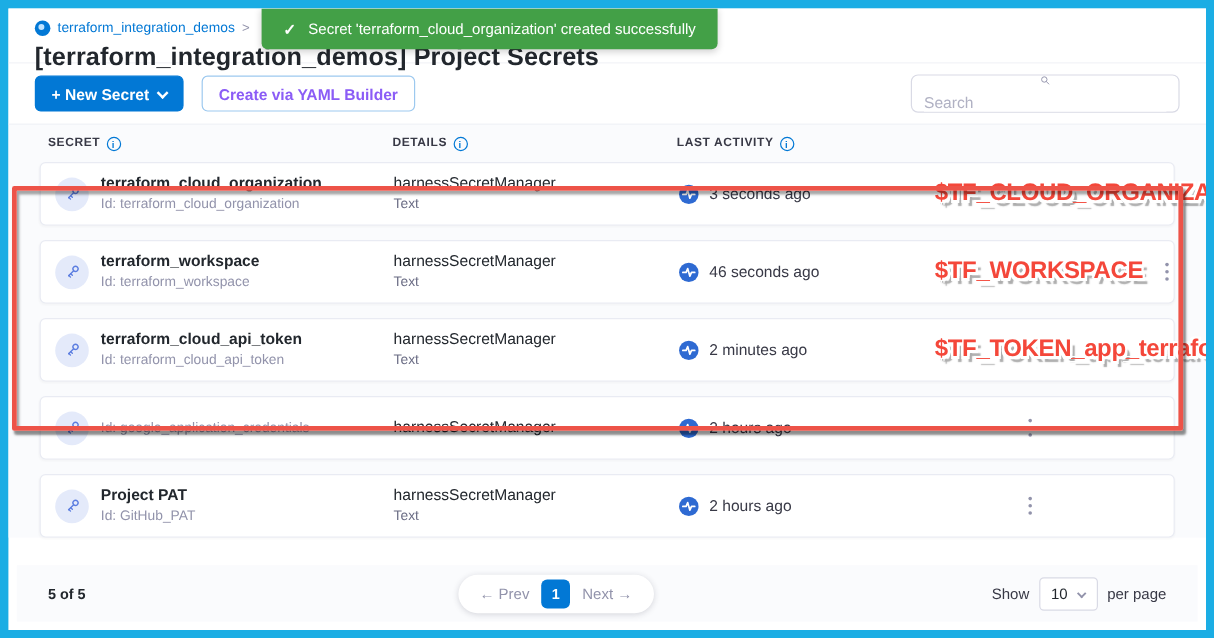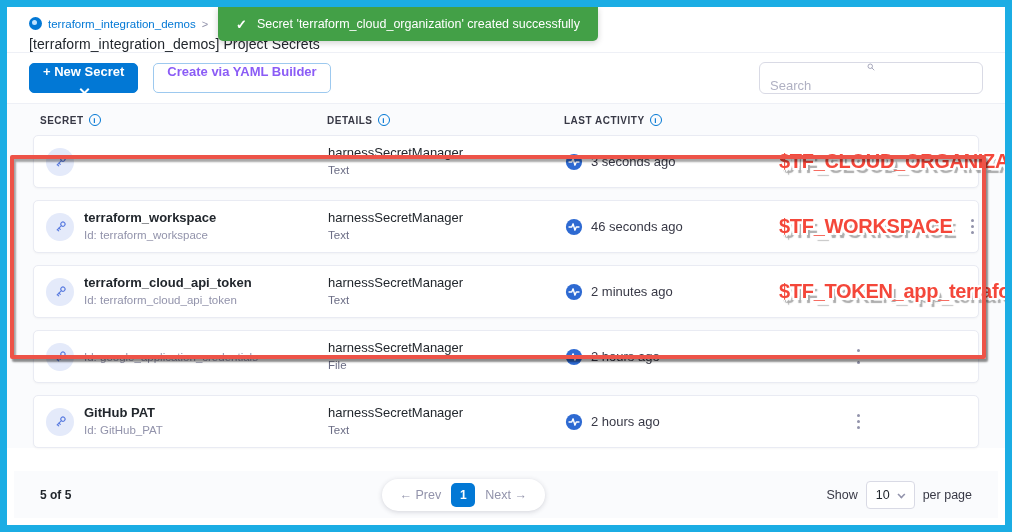--- a/index.html
+++ b/index.html
@@ -12,49 +12,49 @@
     overflow:hidden;
   }
 
   
   .header { padding:10px 28px 0 22px; background:#fff; height:46px; border-bottom:1px solid #eef0f6; }
   .breadcrumb { display:flex; align-items:center; gap:6px; font-size:11.5px; }
   .crumb-icon { width:13px; height:13px; border-radius:50%; background:#0278d5; position:relative; flex:0 0 auto; }
   .crumb-icon::after { content:""; position:absolute; left:3px; top:3px; width:5px; height:5px; border-radius:50%; background:#bfe3ff; }
   .crumb-link { color:#0278d5; font-weight:500; cursor:pointer; }
   .crumb-sep { color:#9293ab; font-size:11px; }
-  .page-title { margin-top:6px; font-size:14px; font-weight:normal; color:#22272d; letter-spacing:.1px; }
+  .page-title { margin-top:6px; font-size:21px; font-weight:bold; color:#22272d; letter-spacing:.1px; }
 
   
   .toast {
     position:absolute; left:211px; top:0; height:34px;
     background:#43a047; color:#ffffff;
     display:flex; align-items:center; gap:10px;
     padding:0 18px; border-radius:0 0 5px 5px;
     font-size:12.5px; z-index:40;
     box-shadow:0 2px 6px rgba(0,0,0,.18);
   }
   .toast .check { font-size:13px; font-weight:bold; }
 
   
   .toolbar { height:51px; display:flex; align-items:center; padding:0 22px; background:#fff; border-bottom:1px solid #eef0f6; }
-  .btn { height:30px; display:inline-flex; align-items:center; gap:7px; border-radius:5px; font-size:13px; font-weight:bold; padding:0 13px; cursor:pointer;flex-direction:column; }
+  .btn { height:30px; display:inline-flex; align-items:center; gap:7px; border-radius:5px; font-size:13px; font-weight:bold; padding:0 13px; cursor:pointer; }
   .btn-primary { background:#0278d5; color:#fff; border:1px solid #0278d5; }
   .btn-outline { background:#fff; color:#8b5cf6; border:1px solid #9dc9ef; margin-left:15px; }
   .chev { width:8px; height:8px; display:inline-block; position:relative; }
   .chev::after { content:""; position:absolute; left:1px; top:0; width:5px; height:5px; border-right:2px solid currentColor; border-bottom:2px solid currentColor; transform:rotate(45deg); }
   .spacer { flex:1; }
   .search-box { width:224px; height:32px; border:1px solid #d9dae5; border-radius:6px; display:flex; align-items:center; gap:7px; padding:0 10px; background:#fff;flex-direction:column; }
   .search-box input { border:none; outline:none; font-size:13px; color:#22272d; width:100%; font-family:inherit; }
   .search-box input::placeholder { color:#b0b1c3; }
 
   
   .main { background:#fafbfd; height:auto; padding-top:0; }
   .thead { display:grid; grid-template-columns:287px 237px auto; padding:10px 0 9px 7px; margin:0 26px; }
-  .th { font-size:10px; font-weight:bold; color:#383946; letter-spacing:.5px; display:flex; align-items:center; gap:5px; }
+  .th { font-size:10px; font-weight:bold; color:#383946; letter-spacing:.5px; display:flex; align-items:flex-start; gap:5px; }
   .info-i { width:12px; height:12px; border-radius:50%; border:1px solid #0278d5; color:#0278d5; font-size:8px; font-weight:bold; display:inline-flex; align-items:center; justify-content:center; font-style:normal; cursor:pointer; }
 
   .rows { margin:0 26px; }
   .row-card {
     background:#fff; border:1px solid #e9ebf3; border-radius:5px;
     height:53px; margin-bottom:12px;
     display:grid; grid-template-columns:282px 237px 214px 1fr 40px;
     align-items:center; padding-left:12px; cursor:pointer;
     box-shadow:0 1px 2px rgba(40,41,61,.04);
   }
@@ -154,20 +154,24 @@
       <span class="key-badge">
         <svg width="15" height="15" viewBox="0 0 24 24" fill="none">
           <g transform="rotate(45 12 12)">
             <circle cx="12" cy="6.5" r="3.4" stroke="#5b7de0" stroke-width="1.8"></circle>
             <line x1="12" y1="10" x2="12" y2="19.5" stroke="#5b7de0" stroke-width="1.8" stroke-linecap="round"></line>
             <line x1="12" y1="15.5" x2="15" y2="15.5" stroke="#5b7de0" stroke-width="1.8" stroke-linecap="round"></line>
             <line x1="12" y1="19" x2="15" y2="19" stroke="#5b7de0" stroke-width="1.8" stroke-linecap="round"></line>
           </g>
         </svg>
       </span>
+      <span>
+        <div class="secret-name">terraform_cloud_organization</div>
+        <div class="secret-id">Id: terraform_cloud_organization</div>
+      </span>
     </div>
     <div>
       <div class="detail-main">harnessSecretManager</div>
       <div class="detail-sub">Text</div>
     </div>
     <div class="cell-activity">
       <svg class="act-icon" width="18" height="18" viewBox="0 0 20 20">
         <circle cx="10" cy="10" r="9" fill="#2e6ad2"></circle>
         <polyline points="4.5,10 7.5,10 9,6.5 11,13.5 12.5,10 15.5,10" fill="none" stroke="#ffffff" stroke-width="1.6" stroke-linecap="round" stroke-linejoin="round"></polyline>
       </svg>
@@ -256,21 +260,20 @@
             <line x1="12" y1="19" x2="15" y2="19" stroke="#5b7de0" stroke-width="1.8" stroke-linecap="round"></line>
           </g>
         </svg>
       </span>
       <span>
         <div class="secret-id">Id: google_application_credentials</div>
       </span>
     </div>
     <div>
       <div class="detail-main">harnessSecretManager</div>
-      <div class="detail-sub">File</div>
     </div>
     <div class="cell-activity">
       <svg class="act-icon" width="18" height="18" viewBox="0 0 20 20">
         <circle cx="10" cy="10" r="9" fill="#2e6ad2"></circle>
         <polyline points="4.5,10 7.5,10 9,6.5 11,13.5 12.5,10 15.5,10" fill="none" stroke="#ffffff" stroke-width="1.6" stroke-linecap="round" stroke-linejoin="round"></polyline>
       </svg>
       <span>2 hours ago</span>
     </div>
 
     <div class="kebab">
@@ -286,21 +289,21 @@
         <svg width="15" height="15" viewBox="0 0 24 24" fill="none">
           <g transform="rotate(45 12 12)">
             <circle cx="12" cy="6.5" r="3.4" stroke="#5b7de0" stroke-width="1.8"></circle>
             <line x1="12" y1="10" x2="12" y2="19.5" stroke="#5b7de0" stroke-width="1.8" stroke-linecap="round"></line>
             <line x1="12" y1="15.5" x2="15" y2="15.5" stroke="#5b7de0" stroke-width="1.8" stroke-linecap="round"></line>
             <line x1="12" y1="19" x2="15" y2="19" stroke="#5b7de0" stroke-width="1.8" stroke-linecap="round"></line>
           </g>
         </svg>
       </span>
       <span>
-        <div class="secret-name">GitHub PAT</div>
+        <div class="secret-name">Project PAT</div>
         <div class="secret-id">Id: GitHub_PAT</div>
       </span>
     </div>
     <div>
       <div class="detail-main">harnessSecretManager</div>
       <div class="detail-sub">Text</div>
     </div>
     <div class="cell-activity">
       <svg class="act-icon" width="18" height="18" viewBox="0 0 20 20">
         <circle cx="10" cy="10" r="9" fill="#2e6ad2"></circle>

